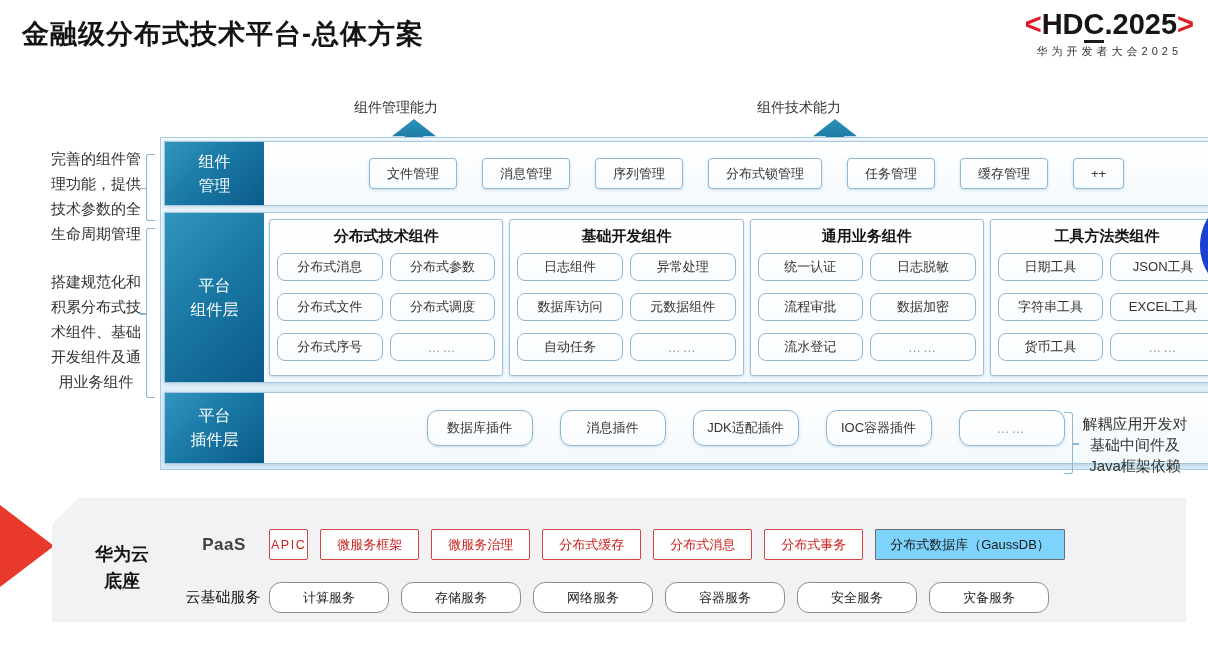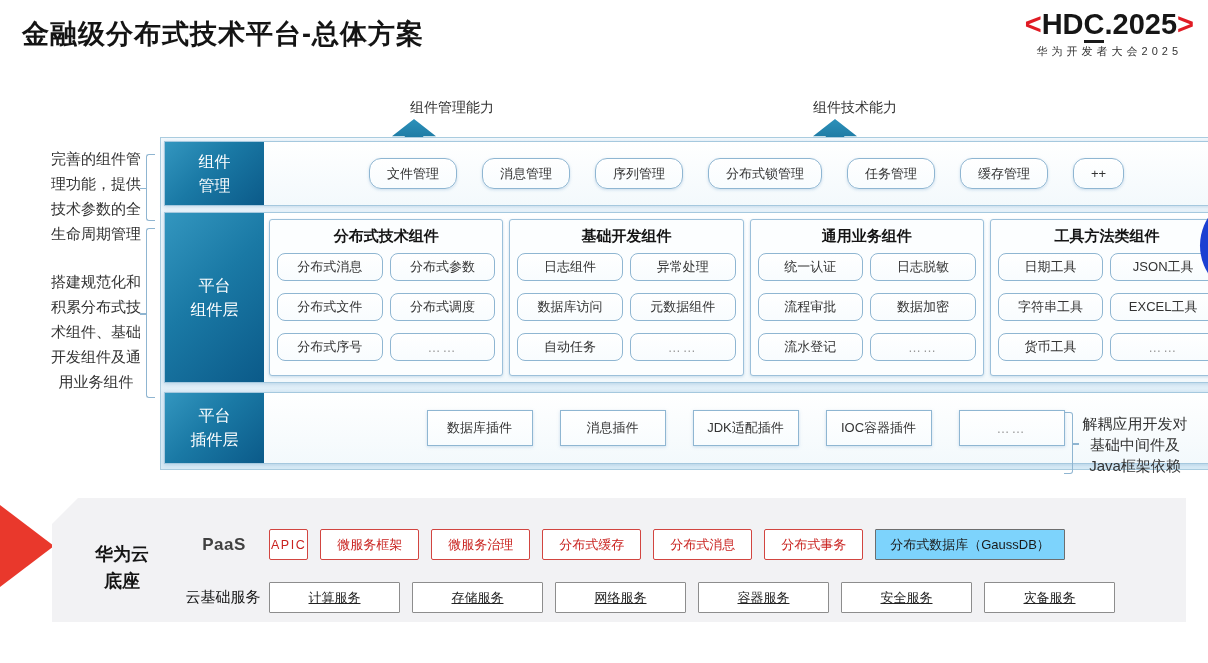--- a/index.html
+++ b/index.html
@@ -12,21 +12,21 @@
 
   
   .title { left:22px; top:16px; font-size:27px; font-weight:800; letter-spacing:1px; color:#141414; }
   .logo { right:14px; top:8px; text-align:center; }
   .logo-line1 { font-size:29px; font-weight:800; letter-spacing:0px; white-space:nowrap; color:#161616; }
   .logo-bracket { color:#e01b24; font-weight:800; }
   .logo-c { border-bottom:3px solid #1a1a1a; }
   .logo-sub { margin-top:3px; font-size:11px; font-weight:500; letter-spacing:4px; color:#333; white-space:nowrap; }
 
   
-  .arrow-label { top:99px; width:140px; text-align:right; font-size:14px; color:#333; }
+  .arrow-label { top:99px; width:140px; text-align:left; font-size:14px; color:#333; }
   .up-arrow {
     top:119px; width:44px; height:39px;
     background:linear-gradient(180deg,#2d91ba,#0e648e);
     clip-path:polygon(50% 0, 100% 44%, 71% 44%, 71% 100%, 29% 100%, 29% 44%, 0 44%);
   }
 
   
   .note { font-size:15px; line-height:25px; color:#333; text-align:center; white-space:pre-line; }
   .note-right { font-size:15px; line-height:21px; }
 
@@ -59,28 +59,28 @@
     display:flex; align-items:center; justify-content:center;
     background:linear-gradient(135deg,#3396bf 0%,#1a79a5 45%,#0b5a89 100%);
     color:#fff; font-size:16px; font-weight:500; line-height:24px;
     text-align:center; white-space:pre-line;
   }
   .row-content { flex:1; display:flex; align-items:center; justify-content:center; }
 
   .chip {
     display:flex; align-items:center; justify-content:center;
     background:linear-gradient(180deg,#ffffff,#f8fcfe);
-    border:1px solid #8fb6d2; border-radius:12px;
+    border:1px solid #8fb6d2; border-radius:4px;
     font-size:13px; color:#333; white-space:nowrap;
     box-shadow:0 1px 3px rgba(120,165,205,.35);
   }
   .mgmt-chips { gap:25px; }
   .mgmt-chips .chip { height:31px; padding:0 17px; }
   .plugin-chips { gap:27px; }
-  .plugin-chips .chip { height:36px; padding:4px 12px; min-width:106px; border-radius:0; }
+  .plugin-chips .chip { height:36px; padding:4px 12px; min-width:106px; border-radius:11px; }
   .dots { color:#999; letter-spacing:2px; }
 
   .groups { flex:1; display:flex; gap:6px; padding:6px 5px; }
   .group {
     flex:1; border:1px solid #9cc0da; border-radius:3px;
     background:#fcfeff; box-shadow:0 1px 3px rgba(130,175,210,.4);
     display:flex; flex-direction:column;
   }
   .group-title { height:33px; display:flex; align-items:center; justify-content:center;
     font-size:15px; font-weight:700; color:#141414; }
@@ -101,22 +101,22 @@
     justify-content:center; color:#404040; font-size:17px; font-weight:700; letter-spacing:.5px;text-align:center; }
   .iaas-label { left:124px; top:84px; width:94px; height:31px; display:flex; align-items:center;
     justify-content:center; font-size:15px; font-weight:500; color:#141414; }
   .paas-chips { left:217px; top:31px; display:flex; gap:12px; }
   .paas-chip { height:31px; padding:9px 16px; display:flex; align-items:center; justify-content:center;
     background:#fff; border:1px solid #d24540; border-radius:2px; font-size:13px; color:#c9221f; white-space:nowrap; }
   .paas-chip.apic { letter-spacing:1.5px; font-size:12.5px; padding:0 1px; }
   .db-chip { height:31px; padding:0 14px; display:flex; align-items:center; justify-content:center;
     background:#7dd3fc; border:1px solid #6e6e6e; border-radius:1px; font-size:13px; color:#1a1a1a; white-space:nowrap; }
   .iaas-chips { left:217px; top:84px; display:flex; gap:12px; }
-  .iaas-chip { width:131px; height:31px; display:flex; align-items:center; justify-content:center;
-    background:#fff; border:1px solid #8d8d8d; border-radius:1px; font-size:13px; color:#222;text-decoration:underline; }
+  .iaas-chip { width:120px; height:31px; display:flex; align-items:center; justify-content:center;
+    background:#fff; border:1px solid #8d8d8d; border-radius:12px; font-size:13px; color:#222; }
 </style>
 </head>
 <body>
 
 <div class="abs title">金融级分布式技术平台-总体方案</div>
 
 <div class="abs logo">
   <div class="logo-line1"><span class="logo-bracket">&lt;</span><span>HD</span><span class="logo-c">C</span><span>.2025</span><span class="logo-bracket">&gt;</span></div>
   <div class="logo-sub">华为开发者大会2025</div>
 </div>

